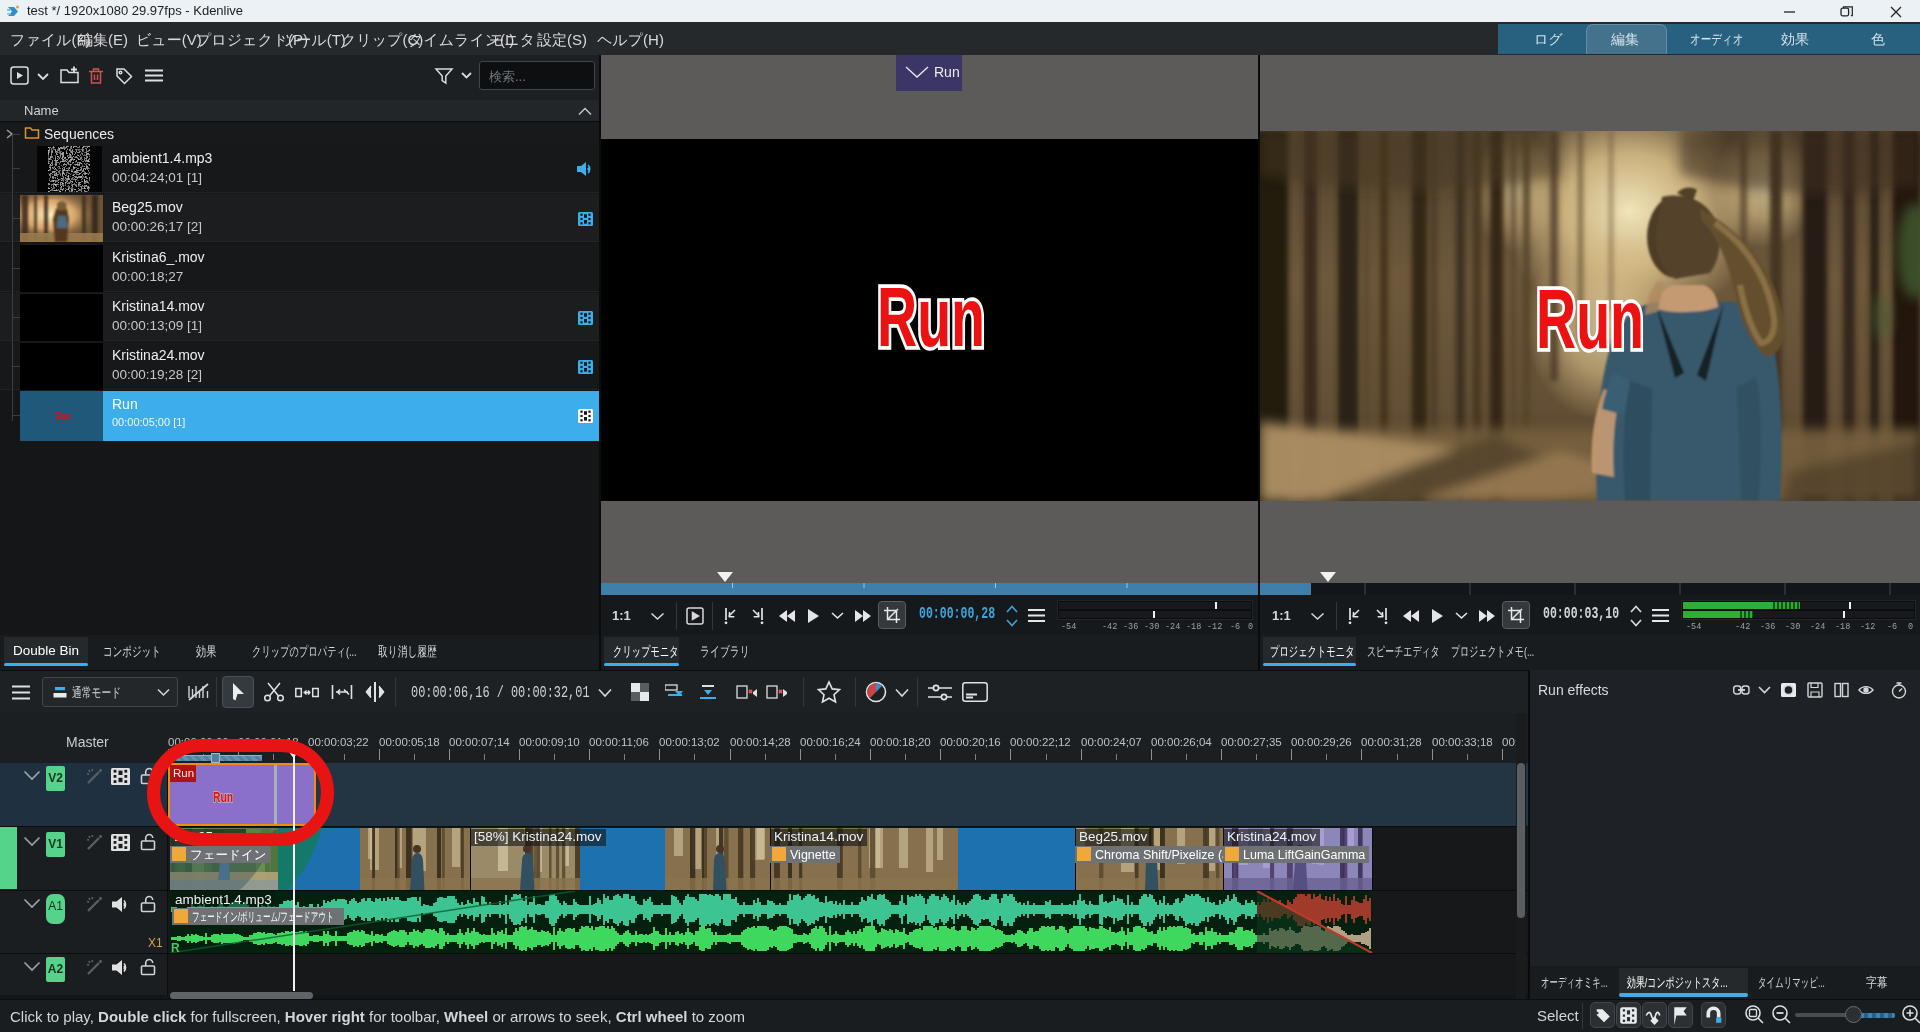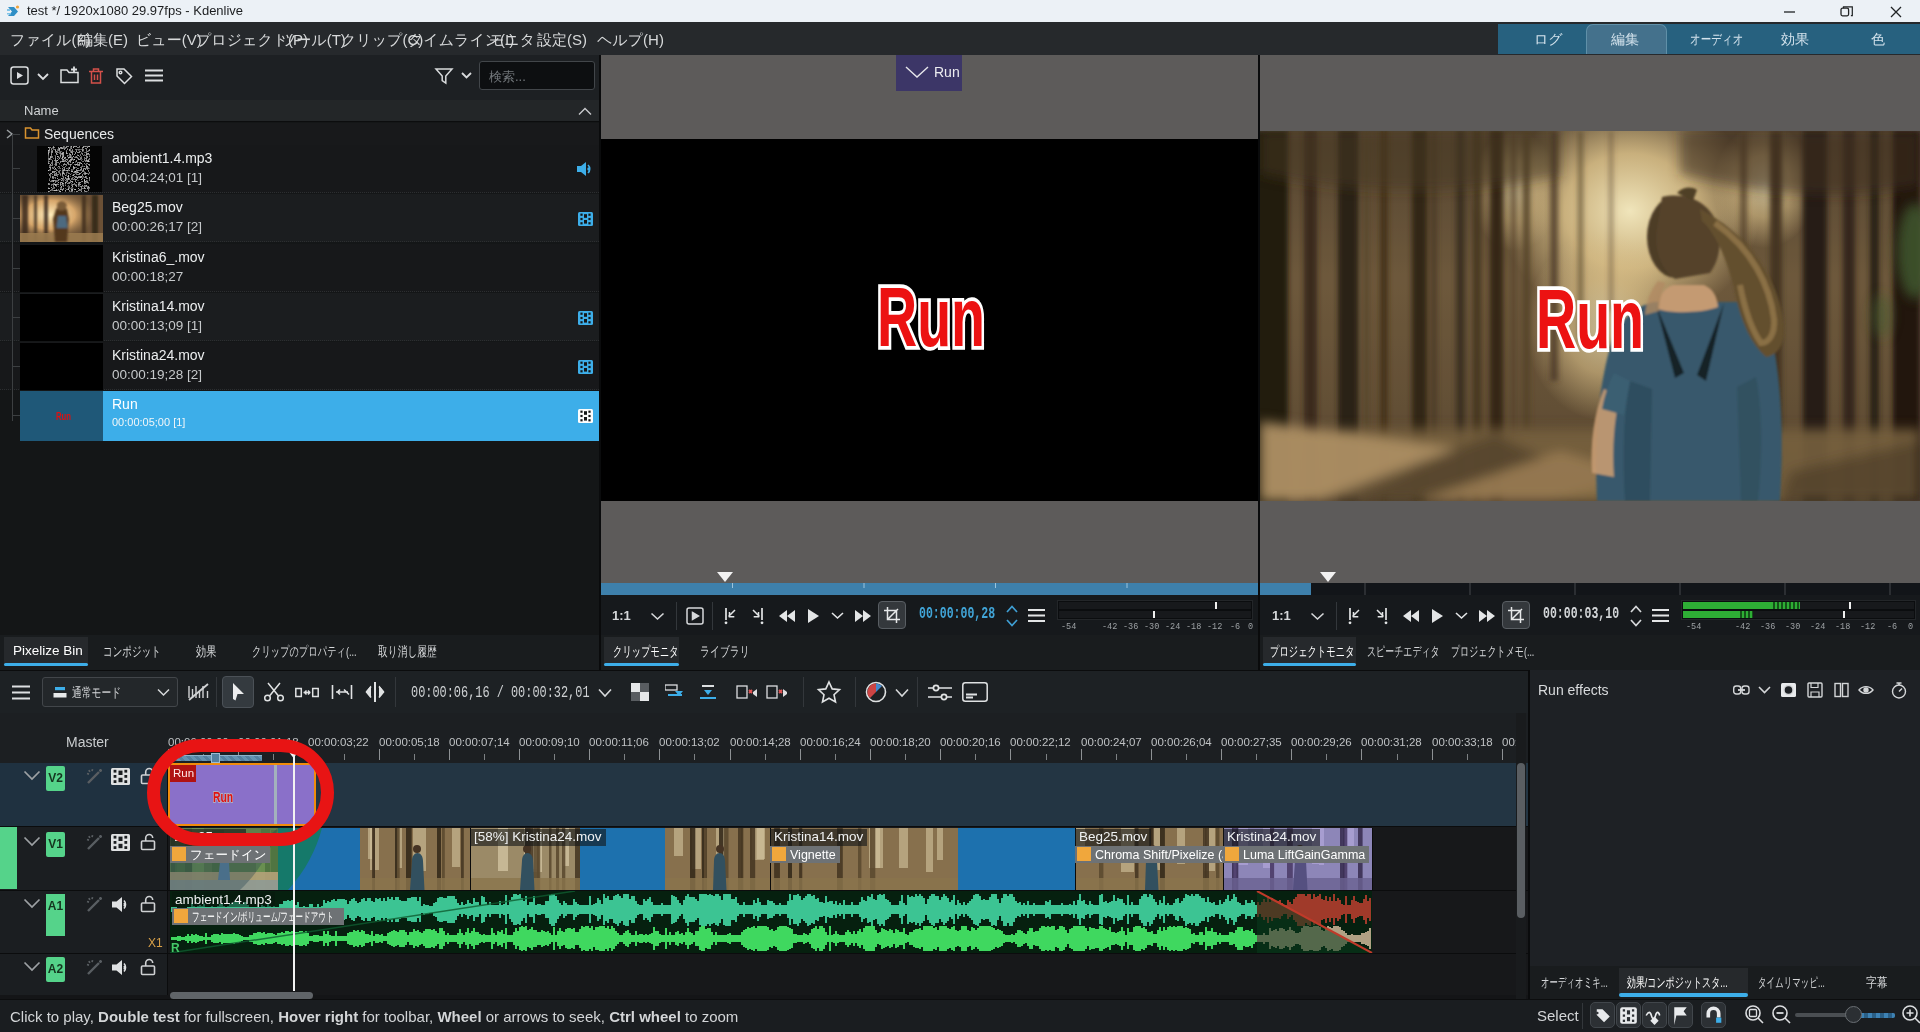--- a/index.html
+++ b/index.html
@@ -457,21 +457,21 @@
       <span class="ab" style="left:206px">-6</span>
       <span class="ab" style="left:227px">0</span>
 </div>
 
 <div class="ab" style="left:0;top:635px;width:1920px;height:35px;background:#191c1e"></div>
 <div class="ab" style="left:599px;top:635px;width:2px;height:35px;background:#0a0b0c"></div>
 <div class="ab" style="left:1258px;top:635px;width:2px;height:35px;background:#0a0b0c"></div>
 <div class="ab" style="left:4px;top:637px;width:84px;height:28px;background:#26292c"></div>
 <div class="ab" style="left:4px;top:663px;width:84px;height:3px;background:#3daee9;border-radius:2px"></div>
 <div class="ab" style="left:0;top:637px;font-size:13.5px;color:#d6d8da">
- <span class="ab" style="left:13px;top:6px;color:#fff">Pixelize Bin</span>
+ <span class="ab" style="left:13px;top:6px;color:#fff">Double Bin</span>
  <span class="ab" style="left:103px;top:6px;transform:scaleX(.7);transform-origin:left">コンポジット</span>
  <span class="ab" style="left:196px;top:6px;transform:scaleX(.75);transform-origin:left">効果</span>
  <span class="ab" style="left:252px;top:6px;transform:scaleX(.68);transform-origin:left">クリップのプロパティ(...</span>
  <span class="ab" style="left:378px;top:6px;transform:scaleX(.72);transform-origin:left">取り消し履歴</span>
 </div>
 <div class="ab" style="left:604px;top:637px;width:75px;height:28px;background:#26292c"></div>
 <div class="ab" style="left:604px;top:663px;width:75px;height:3px;background:#3daee9;border-radius:2px"></div>
 <div class="ab" style="left:0;top:637px;font-size:13.5px;color:#d6d8da">
  <span class="ab" style="left:613px;top:6px;color:#fff;transform:scaleX(.68);transform-origin:left">クリップモニタ</span>
  <span class="ab" style="left:700px;top:6px;transform:scaleX(.72);transform-origin:left">ライブラリ</span>
@@ -697,21 +697,21 @@
         <rect x="13.4" y="7" width="2.8" height="2.8"></rect>
         <rect x="13.4" y="12.2" width="2.8" height="2.8"></rect>
         <rect x="7.5" y="2.6" width="4" height="4.4"></rect>
         <rect x="7.5" y="9.8" width="4" height="4.4"></rect>
       </g>
     </svg><svg class="ab" style="left:140px;top:833px" width="16" height="18" viewBox="0 0 16 18" fill="none" stroke="#cfd1d3" stroke-width="1.6">
       <rect x="1.5" y="8" width="13" height="8.5" rx="1"></rect>
       <path d="M4.5 8V5a3.5 3.5 0 017 0" transform="translate(1.2,0)"></path>
     </svg><svg class="ab" style="left:23px;top:898px" width="18" height="11" viewBox="0 0 18 11" fill="none" stroke="#9da1a4" stroke-width="1.7">
       <path d="M1.5 1.5L9 9l7.5-7.5"></path>
-    </svg><div class="ab" style="left:46px;top:894px;width:19px;height:42px;background:#55d38a;border-radius:0;color:#15351f;font-size:12px;font-weight:bold;text-align:center;padding-top:5px">A1</div><svg class="ab" style="left:86px;top:896px" width="19" height="17" viewBox="0 0 19 17" fill="none" stroke="#595e62" stroke-width="1.7">
+    </svg><div class="ab" style="left:46px;top:894px;width:19px;height:30px;background:#55d38a;border-radius:7px;color:#15351f;font-size:12px;font-weight:normal;text-align:center;padding-top:5px">A1</div><svg class="ab" style="left:86px;top:896px" width="19" height="17" viewBox="0 0 19 17" fill="none" stroke="#595e62" stroke-width="1.7">
       <path d="M2 15L13 4" stroke-width="2.4"></path>
       <path d="M14.5 1v3M13 2.5h3M3 2l.8 2M1 5.5l2 .6M6.5 1.2l-.4 2"></path>
     </svg><svg class="ab" style="left:111px;top:896px" width="19" height="17" viewBox="0 0 19 17">
       <path d="M1 5.5h4.5L11 1v15L5.5 11.5H1z" fill="#dfe1e2"></path>
       <path d="M13 4.5a6 6 0 010 8M13 7a3 3 0 010 3.4" stroke="#dfe1e2" stroke-width="1.6" fill="none"></path>
     </svg><svg class="ab" style="left:140px;top:895px" width="16" height="18" viewBox="0 0 16 18" fill="none" stroke="#cfd1d3" stroke-width="1.6">
       <rect x="1.5" y="8" width="13" height="8.5" rx="1"></rect>
       <path d="M4.5 8V5a3.5 3.5 0 017 0" transform="translate(1.2,0)"></path>
     </svg><svg class="ab" style="left:23px;top:961px" width="18" height="11" viewBox="0 0 18 11" fill="none" stroke="#9da1a4" stroke-width="1.7">
       <path d="M1.5 1.5L9 9l7.5-7.5"></path>
@@ -934,21 +934,21 @@
 <div class="ab" style="left:1619px;top:968px;width:129px;height:28px;background:#26292c"></div>
 <div class="ab" style="left:1619px;top:993px;width:129px;height:4px;background:#3daee9;border-radius:2px"></div>
 <div class="ab" style="left:0;top:968px;font-size:13.5px;color:#d6d8da">
  <span class="ab" style="left:1541px;top:6px;transform:scaleX(.62);transform-origin:left">オーディオミキ...</span>
  <span class="ab" style="left:1627px;top:6px;color:#fff;transform:scaleX(.66);transform-origin:left">効果/コンポジットスタ...</span>
  <span class="ab" style="left:1758px;top:6px;transform:scaleX(.62);transform-origin:left">タイムリマッピ...</span>
  <span class="ab" style="left:1866px;top:6px;transform:scaleX(.8);transform-origin:left">字幕</span>
 </div>
 
 <div class="ab" style="left:0;top:999px;width:1920px;height:33px;background:#1a1d20;border-top:1px solid #0c0d0e"></div>
-<div class="ab" style="left:10px;top:1008px;font-size:15px;color:#d3d5d7">Click to play, <b>Double test</b> for fullscreen, <b>Hover right</b> for toolbar, <b>Wheel</b> or arrows to seek, <b>Ctrl wheel</b> to zoom</div>
+<div class="ab" style="left:10px;top:1008px;font-size:15px;color:#d3d5d7">Click to play, <b>Double click</b> for fullscreen, <b>Hover right</b> for toolbar, <b>Wheel</b> or arrows to seek, <b>Ctrl wheel</b> to zoom</div>
 <div class="ab" style="left:1537px;top:1007px;font-size:15px;color:#d3d5d7">Select</div>
 <div class="ab" style="left:1582px;top:1003px;width:1px;height:26px;background:#33373b"></div>
 <div class="ab" style="left:1590px;top:1002px;width:25px;height:26px;background:#2c3034;border:1px solid #41464b;border-radius:5px"></div><svg class="ab" style="left:1590px;top:1003px" width="25" height="25" viewBox="0 0 24 24">
       <path d="M3 10h8l7 7-5.5 5.5-7-7V10z" fill="#e8eaec" transform="translate(1,-4)"></path>
       <circle cx="7" cy="9.5" r="1.2" fill="#2c3034"></circle>
     </svg><div class="ab" style="left:1616px;top:1002px;width:25px;height:26px;background:#2c3034;border:1px solid #41464b;border-radius:5px"></div><svg class="ab" style="left:1616px;top:1003px" width="25" height="25" viewBox="0 0 24 24">
       <rect x="4" y="4" width="16" height="16" rx="2" fill="#e8eaec"></rect>
       <g fill="#2c3034">
         <rect x="6.5" y="6" width="2.2" height="2.2"></rect>
         <rect x="6.5" y="11" width="2.2" height="2.2"></rect>

